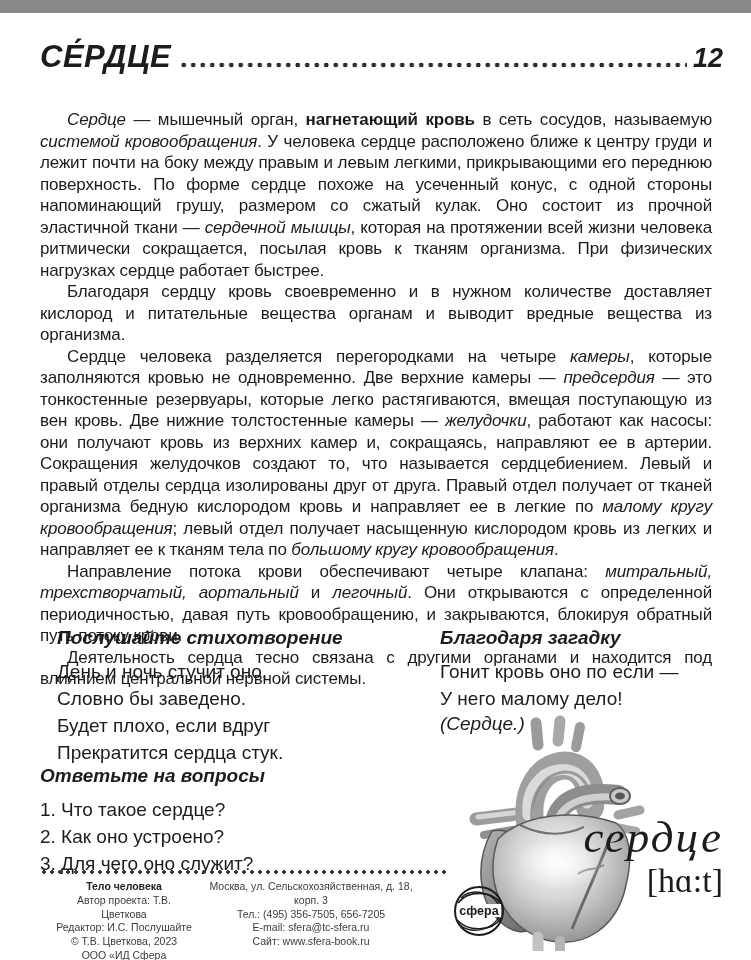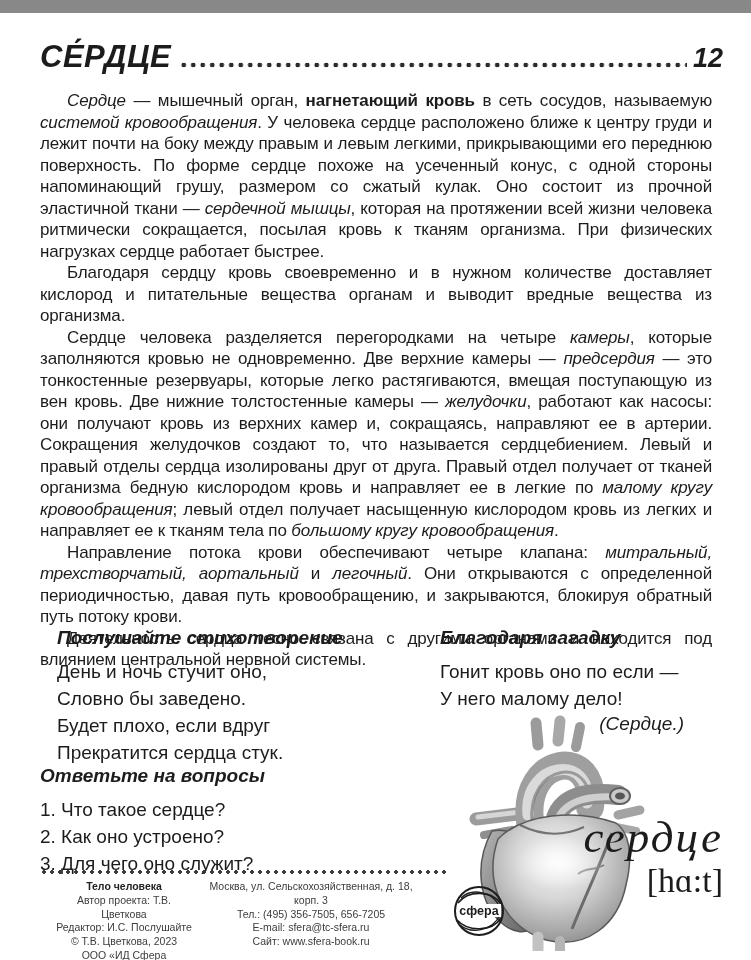--- a/index.html
+++ b/index.html
@@ -9,33 +9,33 @@
     font-family:"Liberation Sans",sans-serif;color:#1c1c1c;
   }
   
   .header{position:absolute;left:40px;right:28px;top:28px;display:flex;align-items:flex-end;}
   .title{font-size:31px;font-weight:bold;font-style:italic;letter-spacing:.5px;line-height:1;white-space:nowrap;}
   .leader{flex:1;height:8px;margin:0 6px 3px 8px;
     background-image:radial-gradient(circle,#2b2b2b 2.1px,rgba(0,0,0,0) 2.6px);
     background-size:9.5px 8px;background-position:left center;background-repeat:repeat-x;}
   .pagenum{font-size:27px;font-weight:bold;font-style:italic;line-height:1;}
   
-  .bodytext{position:absolute;left:40px;width:672px;top:77px;}
+  .bodytext{position:absolute;left:40px;width:672px;top:96px;}
   .bodytext p{margin:0;font-size:17px;line-height:21.5px;text-align:justify;text-indent:27px;letter-spacing:-0.15px;}
   
   .watermark{position:absolute;left:38px;top:447px;width:710px;
     font-size:55px;font-weight:bold;letter-spacing:2px;white-space:nowrap;
     color:rgba(200,200,200,0.28);-webkit-text-stroke:1.4px #c6c6c6;
     pointer-events:none;}
   
   .colhead{font-size:19px;font-weight:bold;font-style:italic;margin:0 0 9px 0;}
   .stanza div{font-size:19px;line-height:27px;}
   .poem{position:absolute;left:57px;top:614px;width:390px;}
   .riddle{position:absolute;left:440px;top:614px;width:272px;}
-  .riddle .answer{font-size:19px;font-style:italic;text-align:right;margin-top:1px;padding-right:28px;}
+  .riddle .answer{font-size:19px;font-style:italic;text-align:left;margin-top:1px;padding-right:28px;}
   .questions{position:absolute;left:40px;top:752px;width:390px;}
   
   .vocab{position:absolute;right:28px;top:800px;text-align:right;}
   .vocab .ru{font-family:"Liberation Serif",serif;font-style:italic;font-size:45px;line-height:48px;letter-spacing:2px;}
   .vocab .en{font-family:"Liberation Sans",sans-serif;font-weight:bold;font-size:34px;line-height:38px;}
   .vocab .tr{font-family:"Liberation Serif",serif;font-size:34px;line-height:40px;}
   
   .heartfig{position:absolute;left:468px;top:700px;width:178px;height:238px;}
   
   .footer{position:absolute;left:40px;top:856px;width:672px;}

